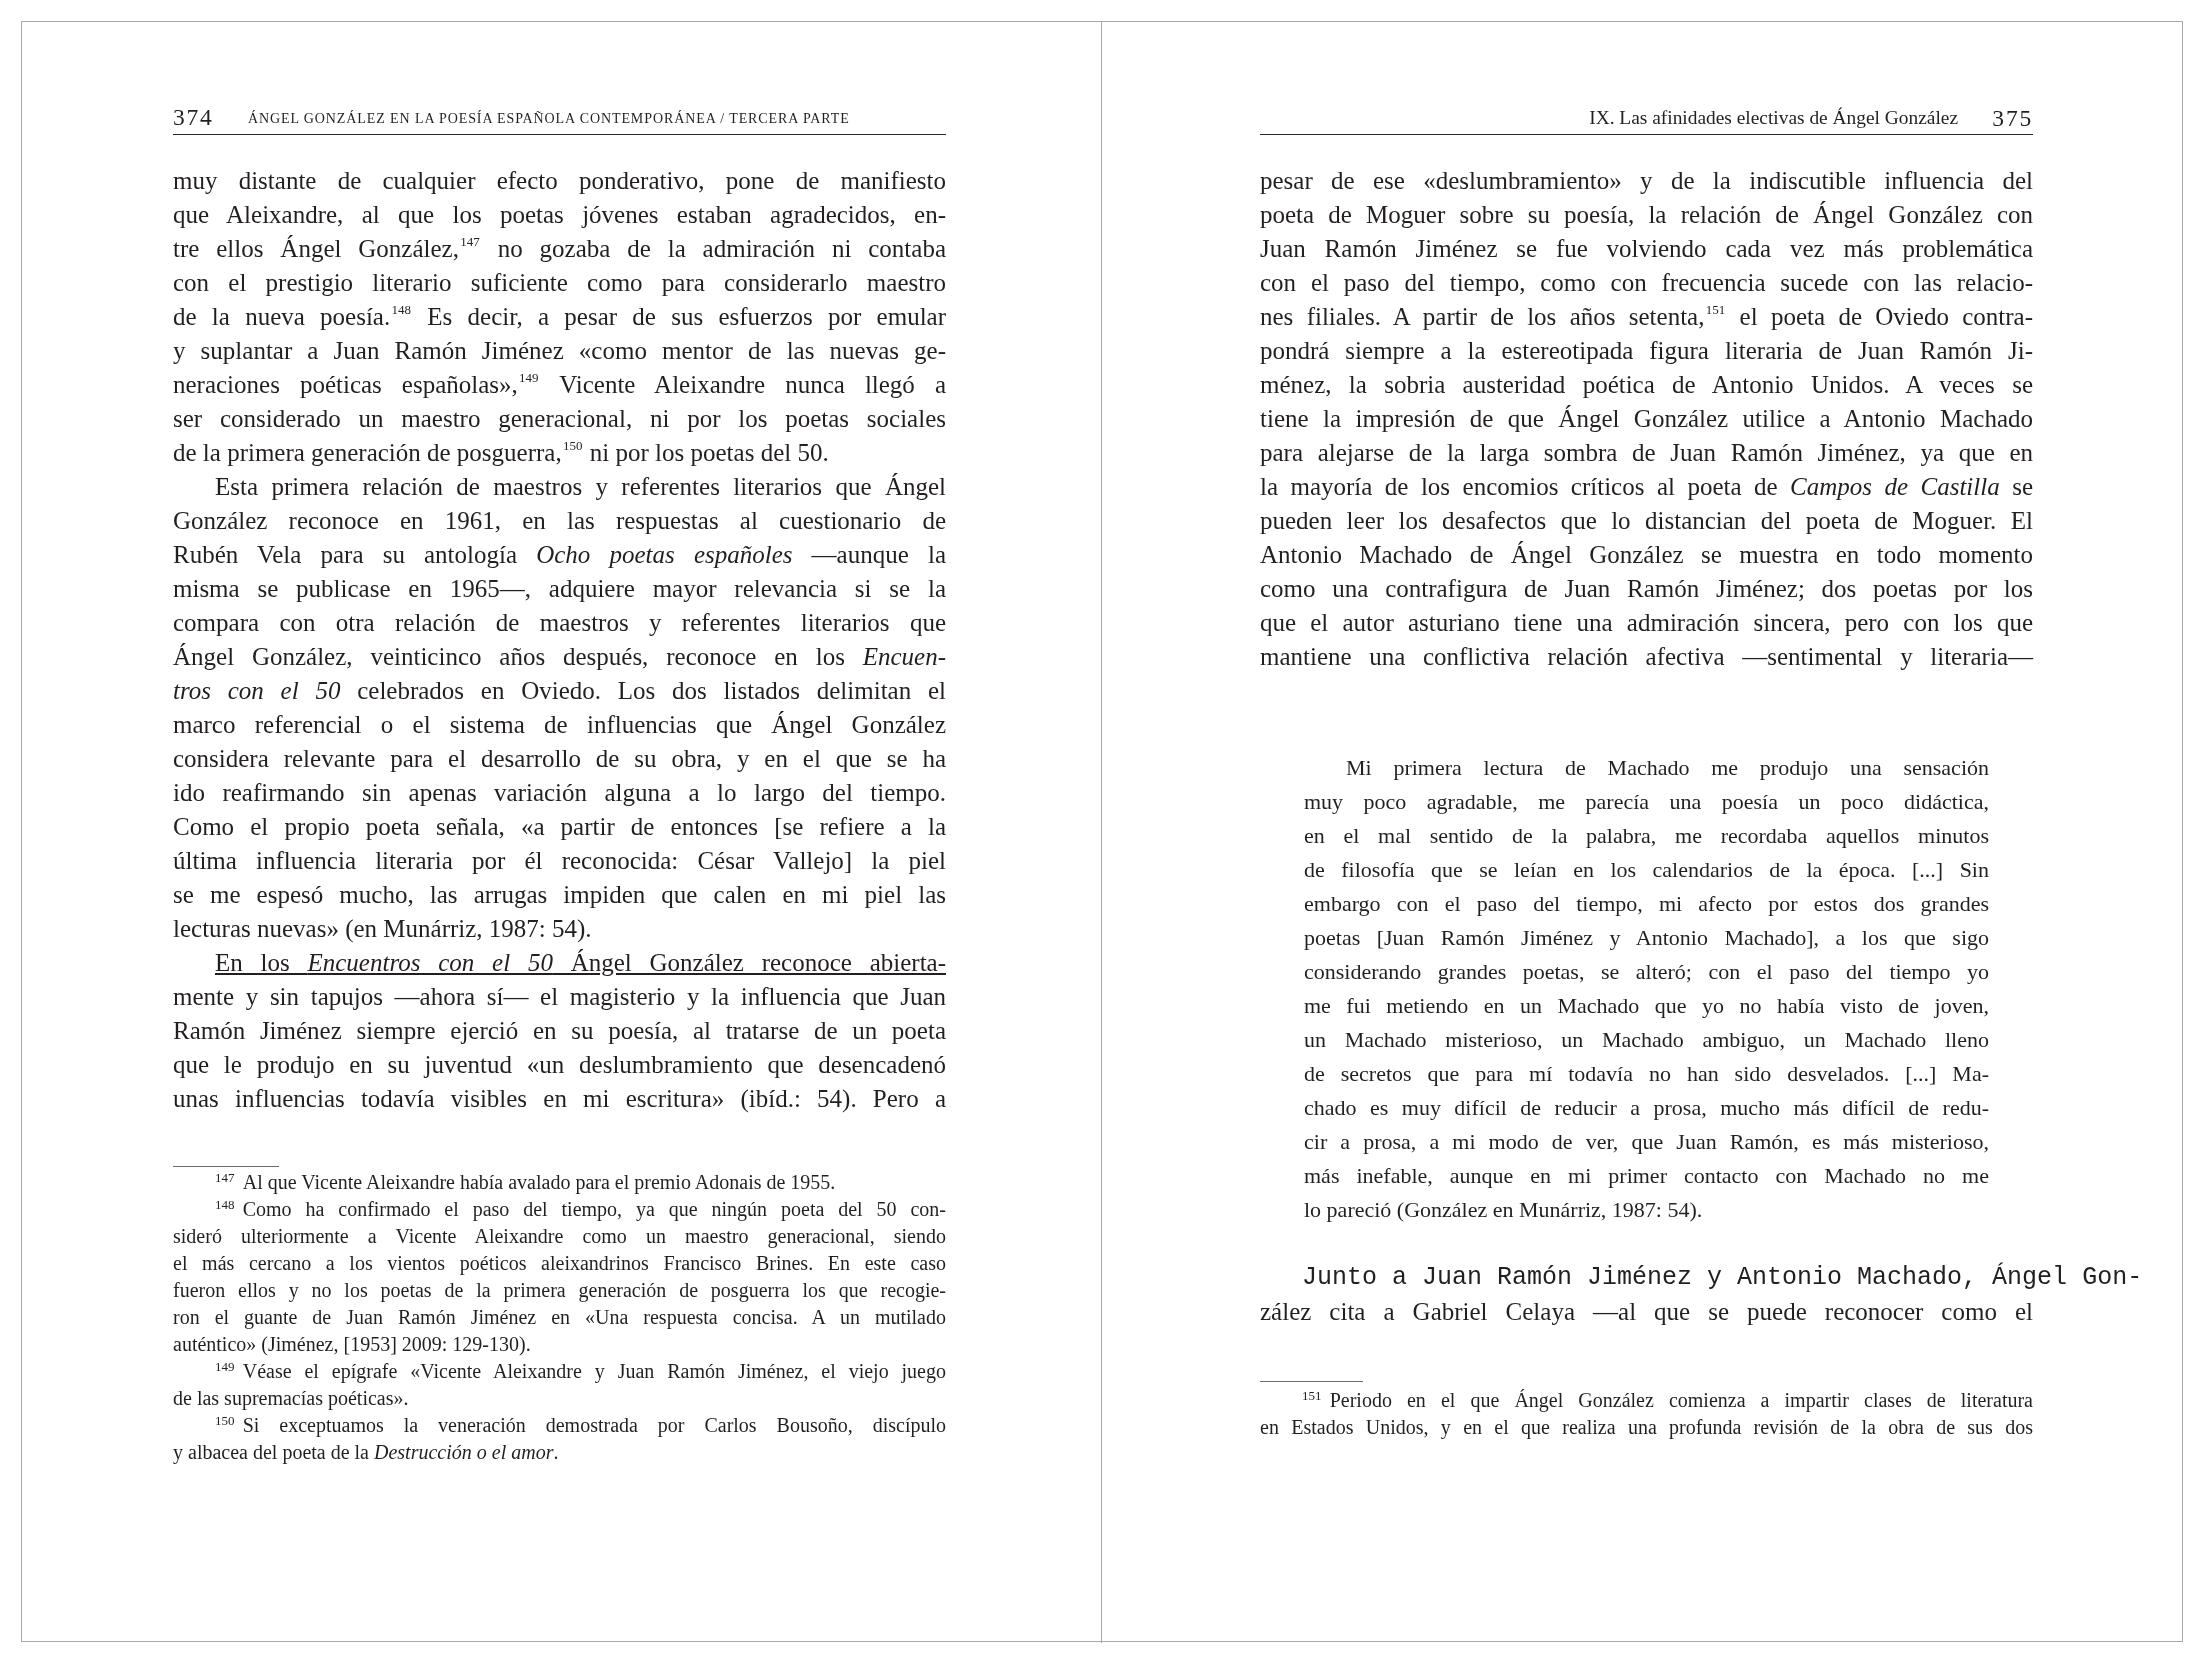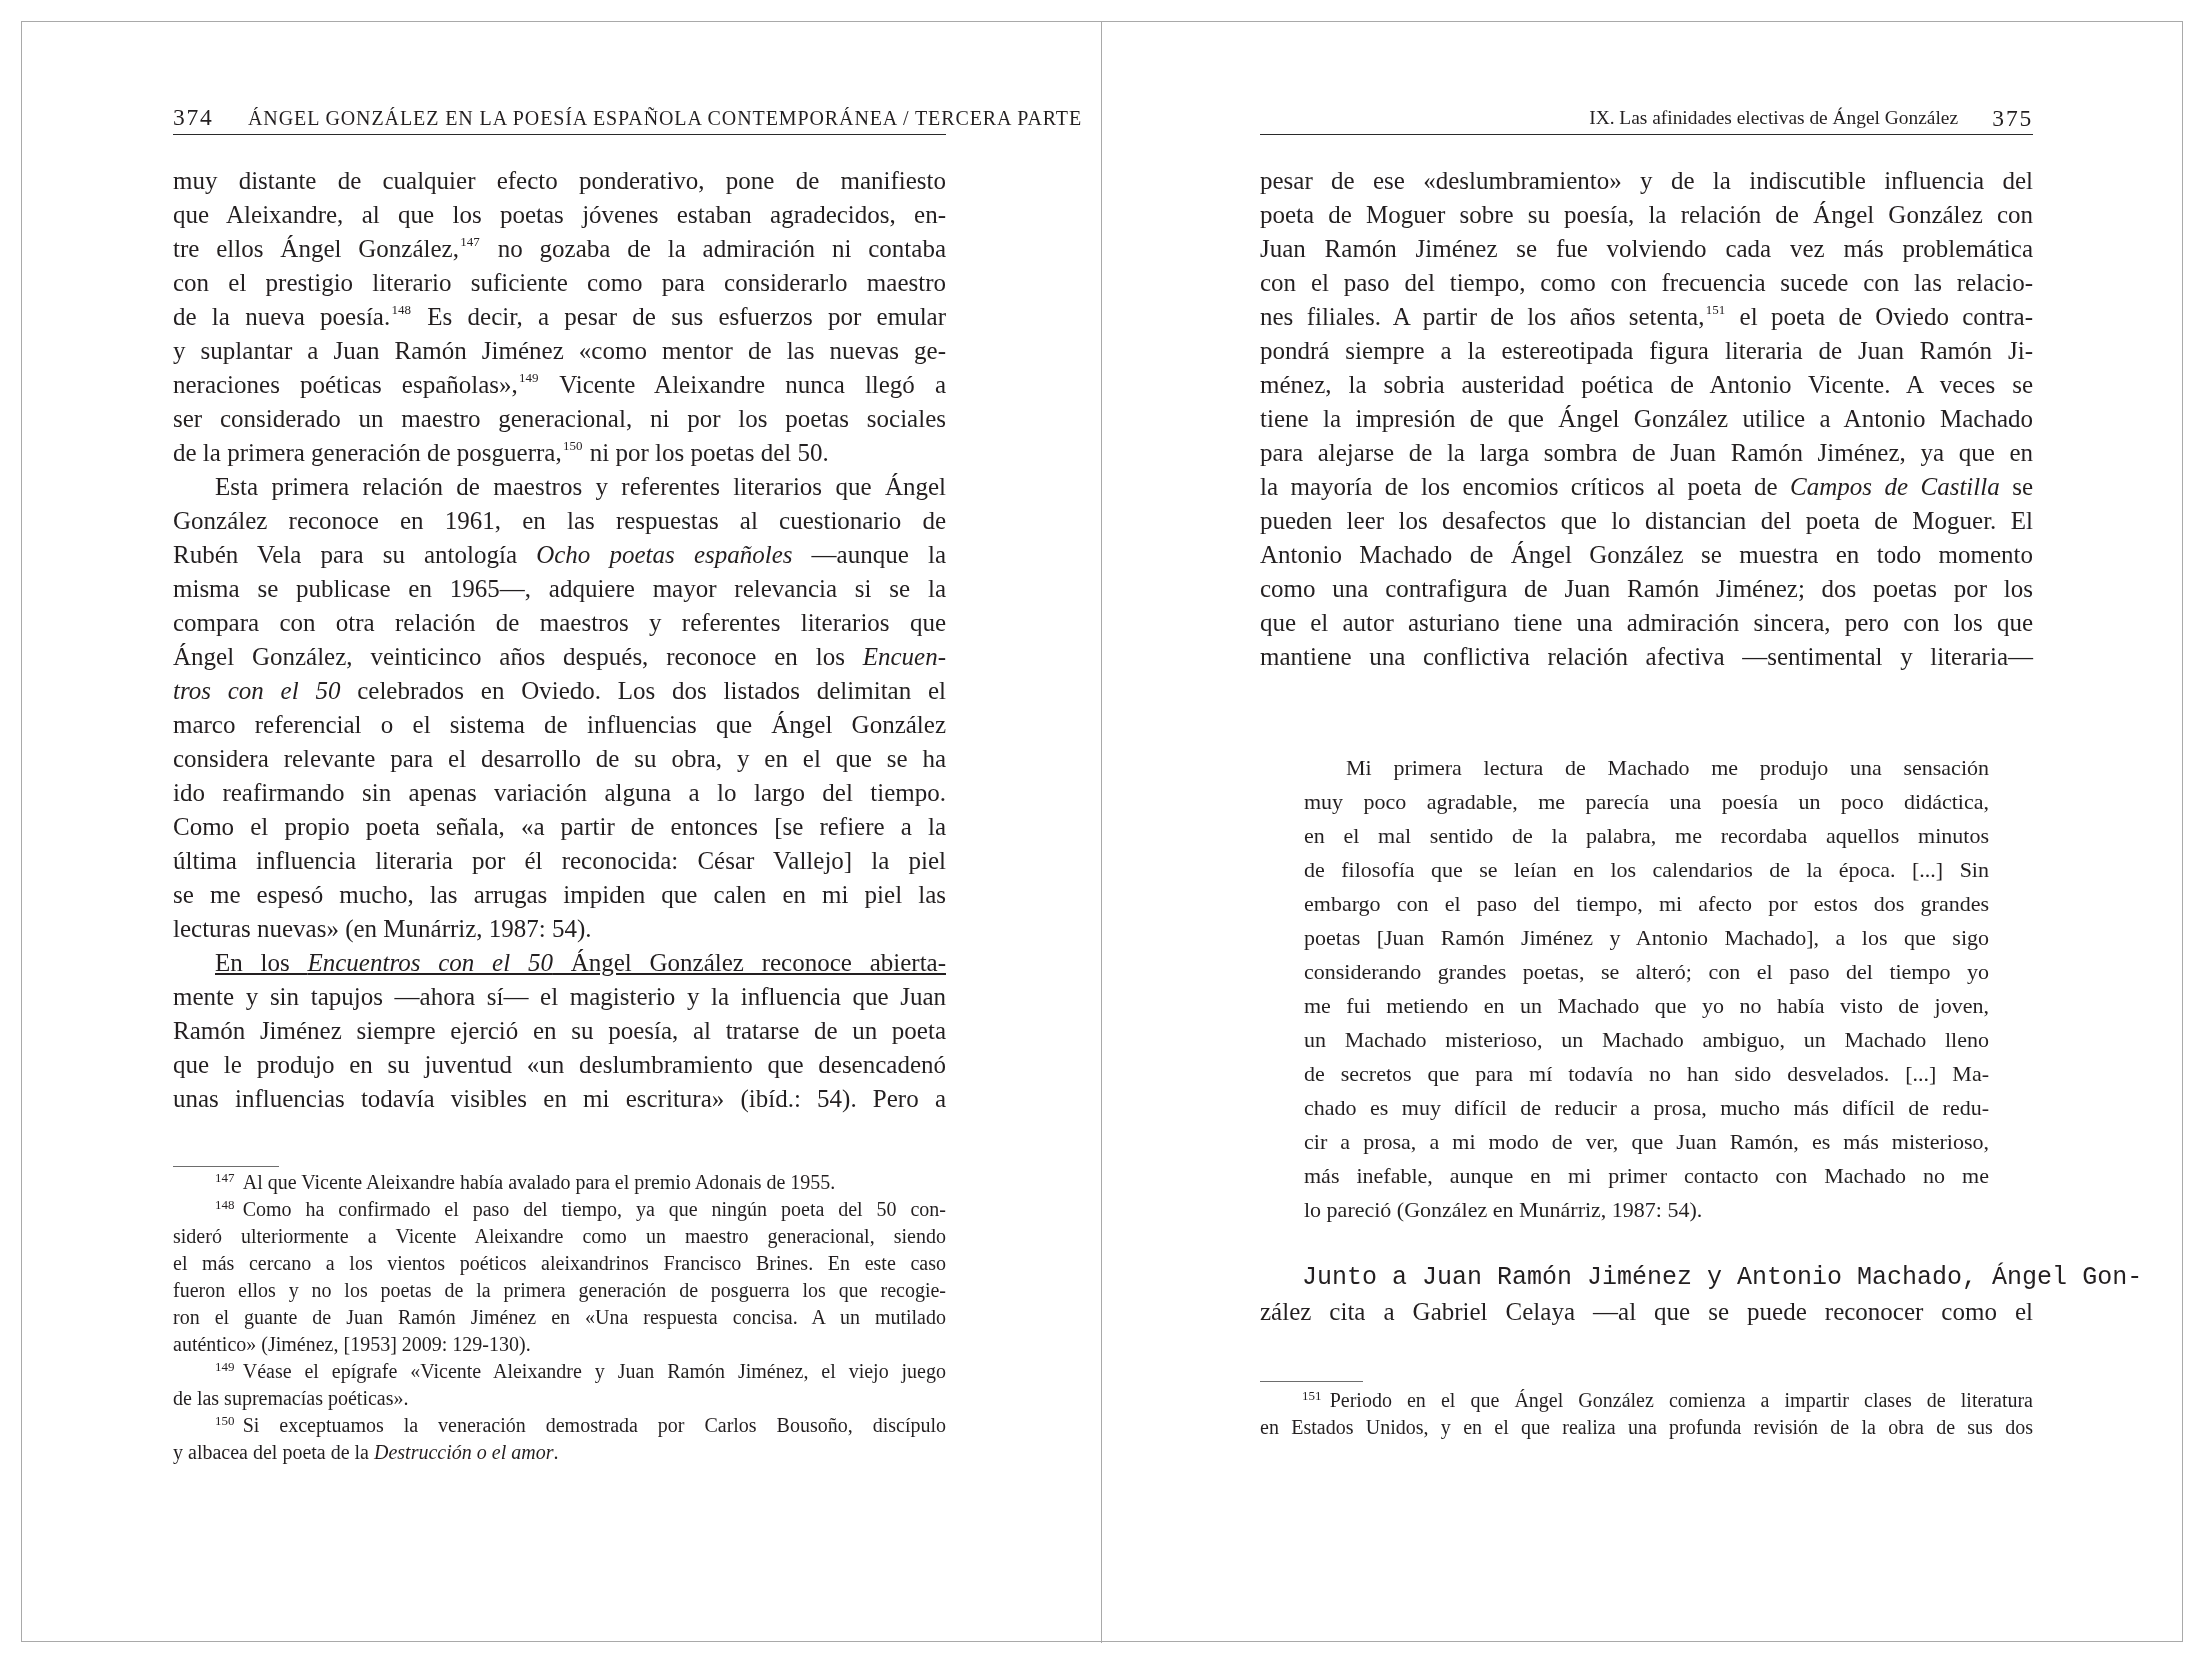--- a/index.html
+++ b/index.html
@@ -20,21 +20,21 @@
   .page.right { left: 1260px; width: 773px; }
 
   .running-head {
     position: absolute; top: 101px; left: 0; right: 0; height: 33px;
     border-bottom: 1.2px solid #2a2a2a;
     font-size: 21px; line-height: 33px; white-space: nowrap;
   }
   .running-head .folio { font-size: 23.5px; letter-spacing: 1.8px; }
   .left .running-head .folio { position: absolute; left: 0; top: 0; }
   .left .running-head .title {
-    position: absolute; left: 75px; top: 1.2px; font-size: 20px; letter-spacing: 0.9px;
+    position: absolute; left: 75px; top: 1.2px; font-size: 14px; letter-spacing: 0.9px;
     text-transform: uppercase;
   }
   .right .running-head .title { position: absolute; right: 75px; top: 0; font-size: 19.4px; }
   .right .running-head .folio { position: absolute; right: 0; top: 1.2px; }
 
   .body-text {
     position: absolute; top: 164px; left: 0; right: 0;
     font-size: 25px; line-height: 34px; text-align: justify;
   }
   .line { display: block; text-align: justify; text-align-last: justify; white-space: nowrap; }
@@ -124,21 +124,21 @@
     <span class="title">IX. Las afinidades electivas de Ángel González</span>
     <span class="folio">375</span>
   </div>
   <div class="body-text" id="right-body">
       <span class="line">pesar de ese «deslumbramiento» y de la indiscutible influencia del</span>
       <span class="line">poeta de Moguer sobre su poesía, la relación de Ángel González con</span>
       <span class="line">Juan Ramón Jiménez se fue volviendo cada vez más problemática</span>
       <span class="line">con el paso del tiempo, como con frecuencia sucede con las relacio-</span>
       <span class="line">nes filiales. A partir de los años setenta,<sup class="fn">151</sup> el poeta de Oviedo contra-</span>
       <span class="line">pondrá siempre a la estereotipada figura literaria de Juan Ramón Ji-</span>
-      <span class="line">ménez, la sobria austeridad poética de Antonio Vicente. A veces se</span>
+      <span class="line">ménez, la sobria austeridad poética de Antonio Unidos. A veces se</span>
       <span class="line">tiene la impresión de que Ángel González utilice a Antonio Machado</span>
       <span class="line">para alejarse de la larga sombra de Juan Ramón Jiménez, ya que en</span>
       <span class="line">la mayoría de los encomios críticos al poeta de <em>Campos de Castilla</em> se</span>
       <span class="line">pueden leer los desafectos que lo distancian del poeta de Moguer. El</span>
       <span class="line">Antonio Machado de Ángel González se muestra en todo momento</span>
       <span class="line">como una contrafigura de Juan Ramón Jiménez; dos poetas por los</span>
       <span class="line">que el autor asturiano tiene una admiración sincera, pero con los que</span>
       <span class="line">mantiene una conflictiva relación afectiva —sentimental y literaria—</span>
     </div>
   <div class="blockquote" id="right-quote" style="top:751px">

